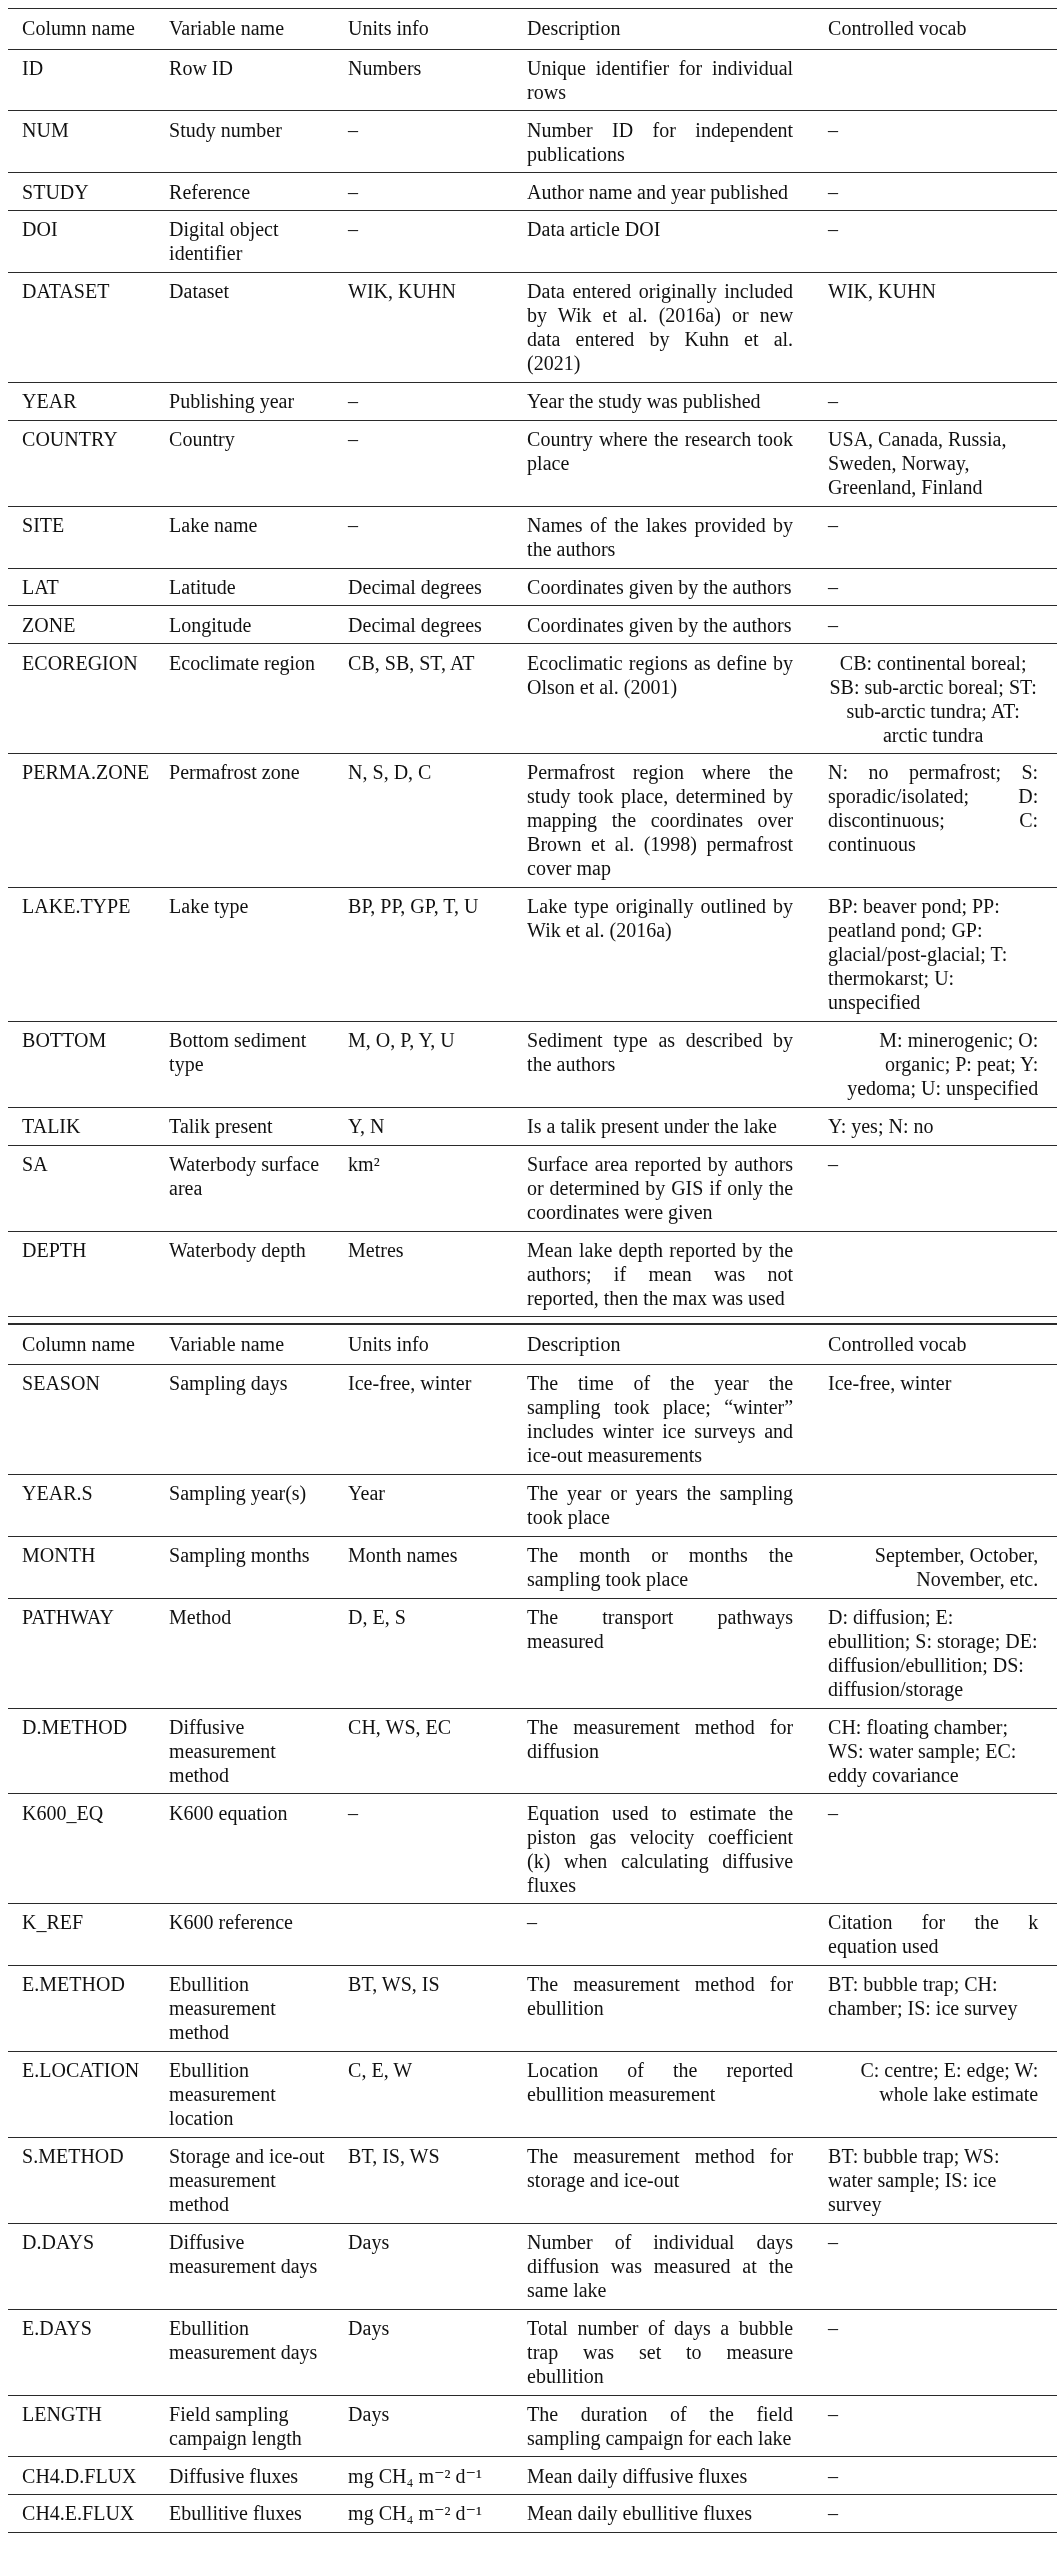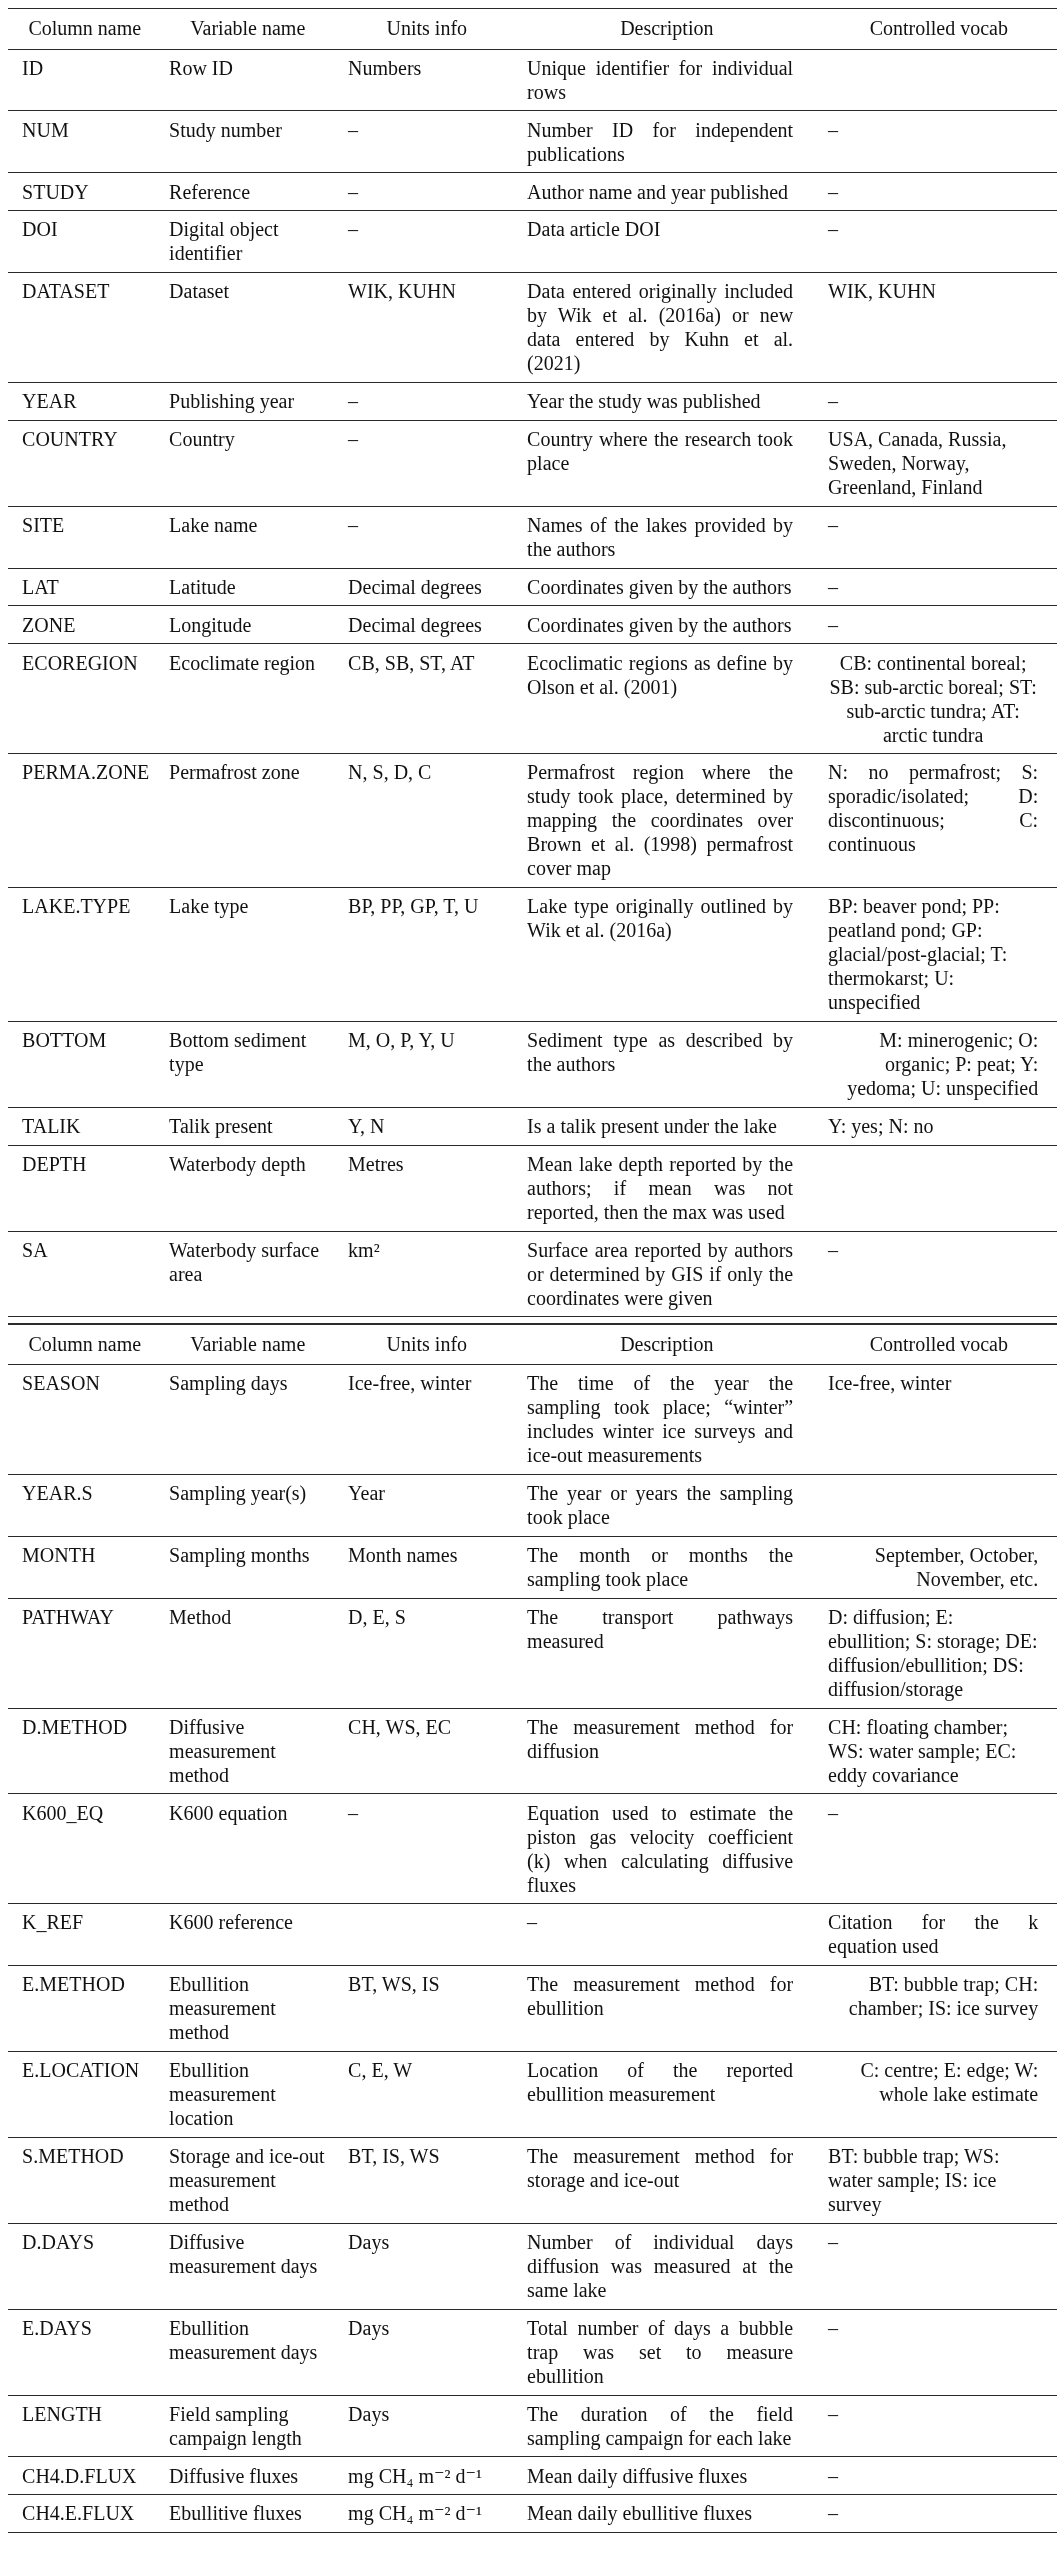--- a/index.html
+++ b/index.html
@@ -21,21 +21,21 @@
   table.vt col.c3 { width: 179px; }
   table.vt col.c4 { width: 301px; }
   table.vt col.c5 { width: 243px; }
   table.vt td, table.vt th {
     vertical-align: top;
     text-align: left;
     font-weight: normal;
     padding: 6.2px 7.2px 6.7px 14.4px;
     border-bottom: 1.5px solid #2a2a2a;
   }
-  table.vt th { padding-top: 7.2px; padding-bottom: 8.2px; text-align: center; }
+  table.vt th { padding-top: 7.2px; padding-bottom: 8.2px; }
   table.vt tr.head th { border-top: 1.5px solid #2a2a2a; }
   table.vt td.desc { text-align: justify; padding-right: 20.6px; }
   table.vt td.vocab { text-align: justify; padding-right: 18.5px; }
   .section-gap { height: 5.2px; border-bottom: 1.5px solid #2a2a2a; width: 1049px; }
   .section { margin-bottom: 0; }
 </style>
 </head>
 <body>
 
 <div class="page">
@@ -157,32 +157,32 @@
           <td class="vocab" style="text-align:right">M: minerogenic; O: organic; P: peat; Y: yedoma; U: unspecified</td>
         </tr>
       <tr>
           <td>TALIK</td>
           <td>Talik present</td>
           <td>Y, N</td>
           <td class="desc">Is a talik present under the lake</td>
           <td class="vocab">Y: yes; N: no</td>
         </tr>
       <tr>
+          <td>SA</td>
+          <td>Waterbody surface area</td>
+          <td>km²</td>
+          <td class="desc">Surface area reported by authors or determined by GIS if only the coordinates were given</td>
+          <td class="vocab">–</td>
+        </tr>
+      <tr>
           <td>DEPTH</td>
           <td>Waterbody depth</td>
           <td>Metres</td>
           <td class="desc">Mean lake depth reported by the authors; if mean was not reported, then the max was used</td>
           <td class="vocab"></td>
-        </tr>
-      <tr>
-          <td>SA</td>
-          <td>Waterbody surface area</td>
-          <td>km²</td>
-          <td class="desc">Surface area reported by authors or determined by GIS if only the coordinates were given</td>
-          <td class="vocab">–</td>
         </tr>
     </tbody>
   </table>
   <div class="section-gap"></div>
 
   <table class="vt section">
     <colgroup>
         <col class="c1">
         <col class="c2">
         <col class="c3">
@@ -246,21 +246,21 @@
           <td>K600 reference</td>
           <td></td>
           <td class="desc">–</td>
           <td class="vocab">Citation for the k equation used</td>
         </tr>
       <tr>
           <td>E.METHOD</td>
           <td>Ebullition measurement method</td>
           <td>BT, WS, IS</td>
           <td class="desc">The measurement method for ebullition</td>
-          <td class="vocab" style="text-align:right">BT: bubble trap; CH: chamber; IS: ice survey</td>
+          <td class="vocab" style="text-align:left">BT: bubble trap; CH: chamber; IS: ice survey</td>
         </tr>
       <tr>
           <td>E.LOCATION</td>
           <td>Ebullition measurement location</td>
           <td>C, E, W</td>
           <td class="desc">Location of the reported ebullition measurement</td>
           <td class="vocab" style="text-align:right">C: centre; E: edge; W: whole lake estimate</td>
         </tr>
       <tr>
           <td>S.METHOD</td>

